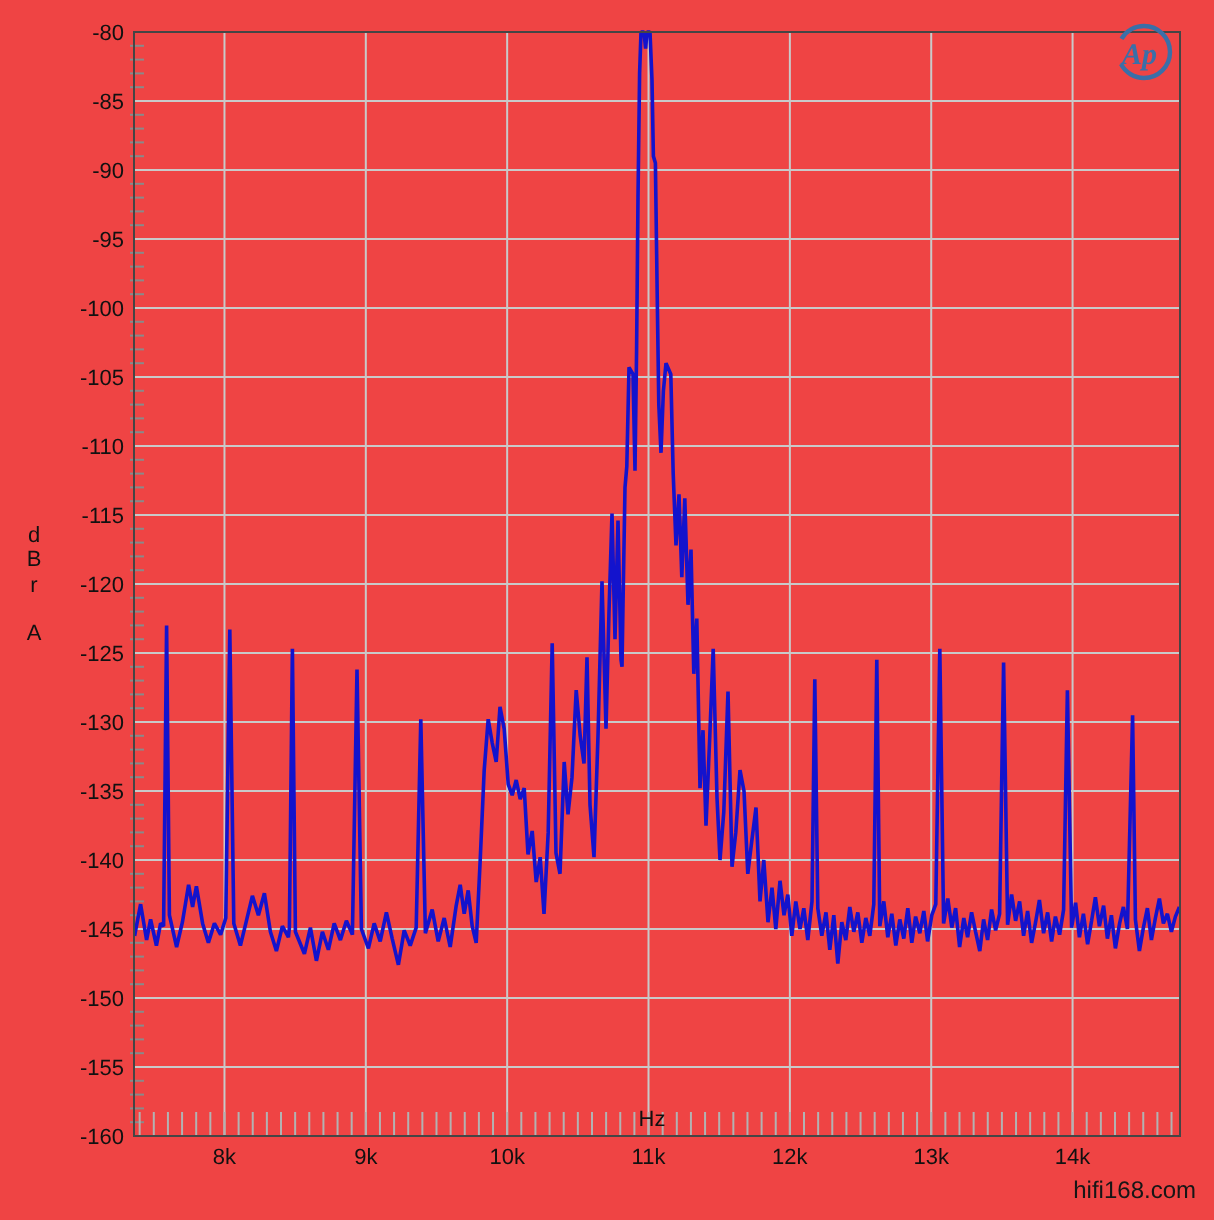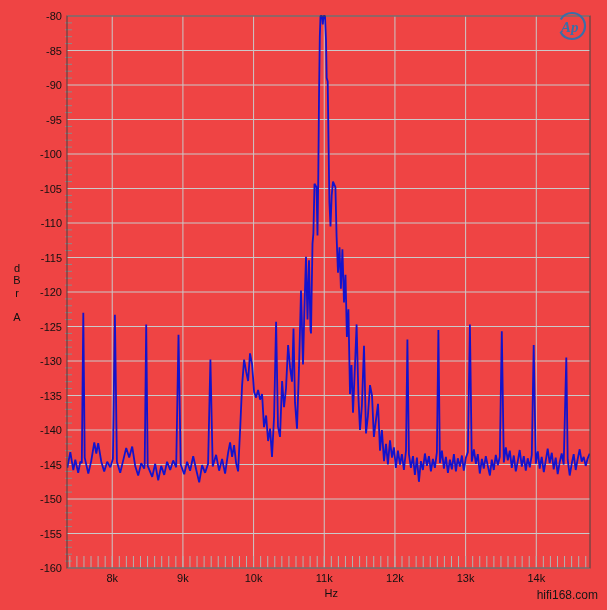--- a/index.html
+++ b/index.html
@@ -1,21 +1,21 @@
 <!DOCTYPE html>
 <html><head>
 <meta charset="utf-8">
 <style>
   html,body{margin:0;padding:0;background:#ffffff;}
   #page{position:relative;width:607px;height:610px;background:#ef4444;
         font-family:"Liberation Sans",sans-serif;overflow:hidden;}
   #chart-svg{position:absolute;left:0;top:0;}
   .axis-unit{position:absolute;left:10px;width:14px;text-align:center;
              font-size:11px;color:#111;}
-  #xlabel{position:absolute;left:314px;top:587px;width:24px;text-align:right;
+  #xlabel{position:absolute;left:314px;top:554px;width:24px;text-align:center;
           font-size:11px;color:#111;}
   #watermark{position:absolute;right:9px;top:588px;font-size:12px;color:#161616;}
   #ap-logo{position:absolute;left:552px;top:9px;width:40px;height:34px;}
 </style>
 </head>
 <body>
 
 <div id="page">
 
   <svg id="chart-svg" width="607" height="610" viewBox="0 0 607 610">

